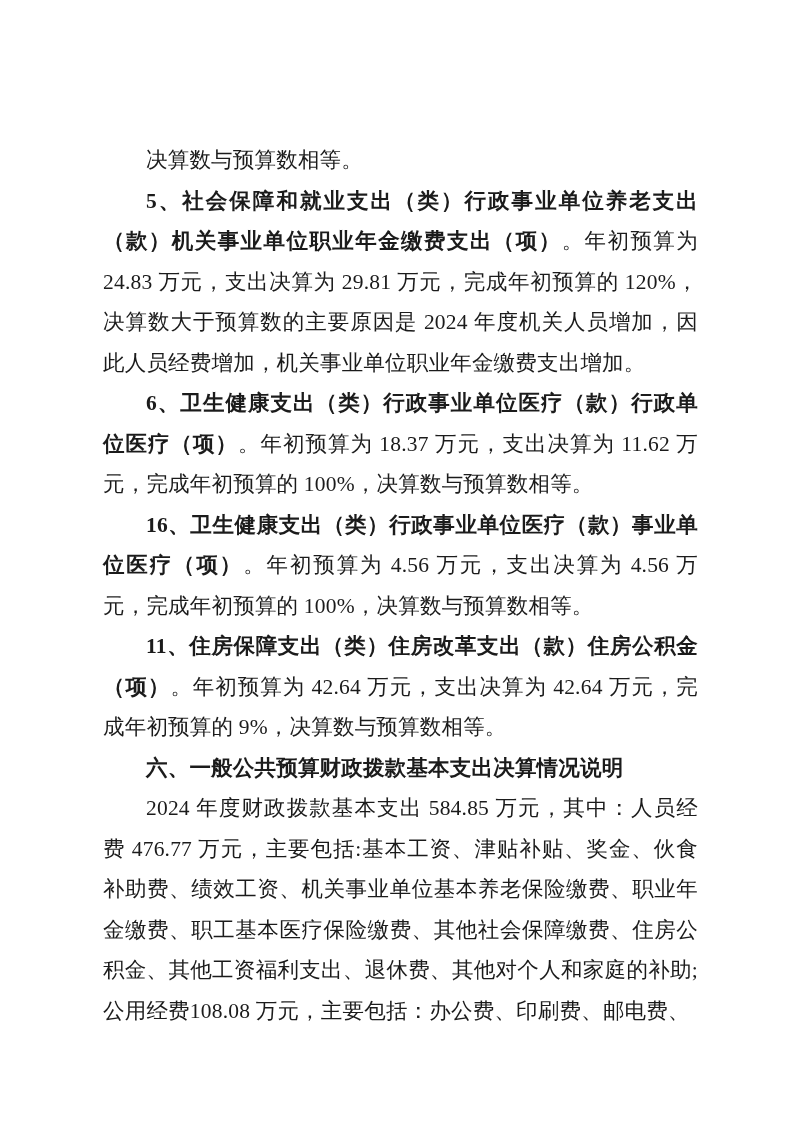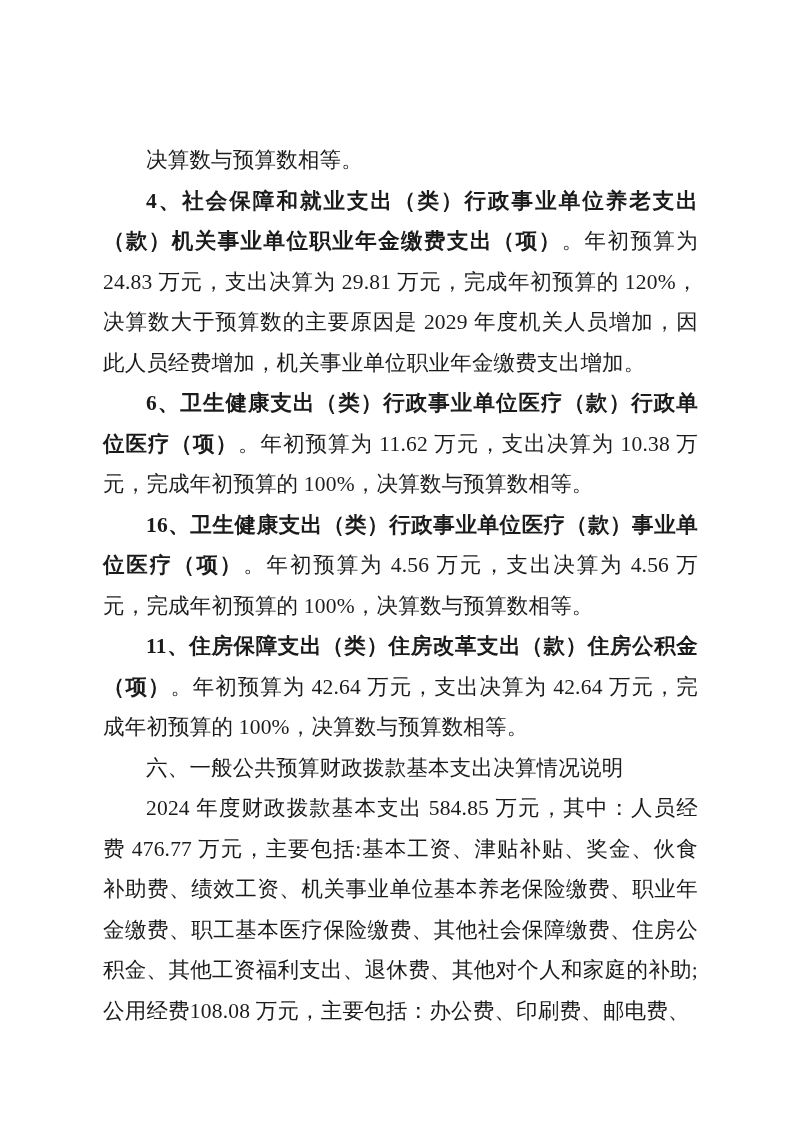--- a/index.html
+++ b/index.html
@@ -37,48 +37,48 @@
   .para {
     text-indent: 0;
   }
   .indent2 {
     text-indent: 43px;
   }
   .b {
     font-weight: bold;
   }
   .heading {
-    font-weight: normal;
+    font-weight: bold;
     text-indent: 43px;
   }
 </style>
 </head>
 <body>
 
 <div class="page">
   <div class="doc-body">
 
     <p class="para indent2">
       <span>决算数与预算数相等。</span>
     </p>
 
     <p class="para indent2">
-      <span class="b">4、社会保障和就业支出（类）行政事业单位养老支出（款）机关事业单位职业年金缴费支出（项）</span><span>。年初预算为 24.83 万元，支出决算为 29.81 万元，完成年初预算的 120%，决算数大于预算数的主要原因是 2029 年度机关人员增加，因此人员经费增加，机关事业单位职业年金缴费支出增加。</span>
+      <span class="b">5、社会保障和就业支出（类）行政事业单位养老支出（款）机关事业单位职业年金缴费支出（项）</span><span>。年初预算为 24.83 万元，支出决算为 29.81 万元，完成年初预算的 120%，决算数大于预算数的主要原因是 2024 年度机关人员增加，因此人员经费增加，机关事业单位职业年金缴费支出增加。</span>
     </p>
 
     <p class="para indent2">
-      <span class="b">6、卫生健康支出（类）行政事业单位医疗（款）行政单位医疗（项）</span><span>。年初预算为 11.62 万元，支出决算为 10.38 万元，完成年初预算的 100%，决算数与预算数相等。</span>
+      <span class="b">6、卫生健康支出（类）行政事业单位医疗（款）行政单位医疗（项）</span><span>。年初预算为 18.37 万元，支出决算为 11.62 万元，完成年初预算的 100%，决算数与预算数相等。</span>
     </p>
 
     <p class="para indent2">
       <span class="b">16、卫生健康支出（类）行政事业单位医疗（款）事业单位医疗（项）</span><span>。年初预算为 4.56 万元，支出决算为 4.56 万元，完成年初预算的 100%，决算数与预算数相等。</span>
     </p>
 
     <p class="para indent2">
-      <span class="b">11、住房保障支出（类）住房改革支出（款）住房公积金（项）</span><span>。年初预算为 42.64 万元，支出决算为 42.64 万元，完成年初预算的 100%，决算数与预算数相等。</span>
+      <span class="b">11、住房保障支出（类）住房改革支出（款）住房公积金（项）</span><span>。年初预算为 42.64 万元，支出决算为 42.64 万元，完成年初预算的 9%，决算数与预算数相等。</span>
     </p>
 
     <p class="heading">
       <span>六、一般公共预算财政拨款基本支出决算情况说明</span>
     </p>
 
     <p class="para indent2">
       <span>2024 年度财政拨款基本支出 584.85 万元，其中：人员经费 476.77 万元，主要包括:基本工资、津贴补贴、奖金、伙食补助费、绩效工资、机关事业单位基本养老保险缴费、职业年金缴费、职工基本医疗保险缴费、其他社会保障缴费、住房公积金、其他工资福利支出、退休费、其他对个人和家庭的补助;公用经费108.08 万元，主要包括：办公费、印刷费、邮电费、</span>
     </p>
 

